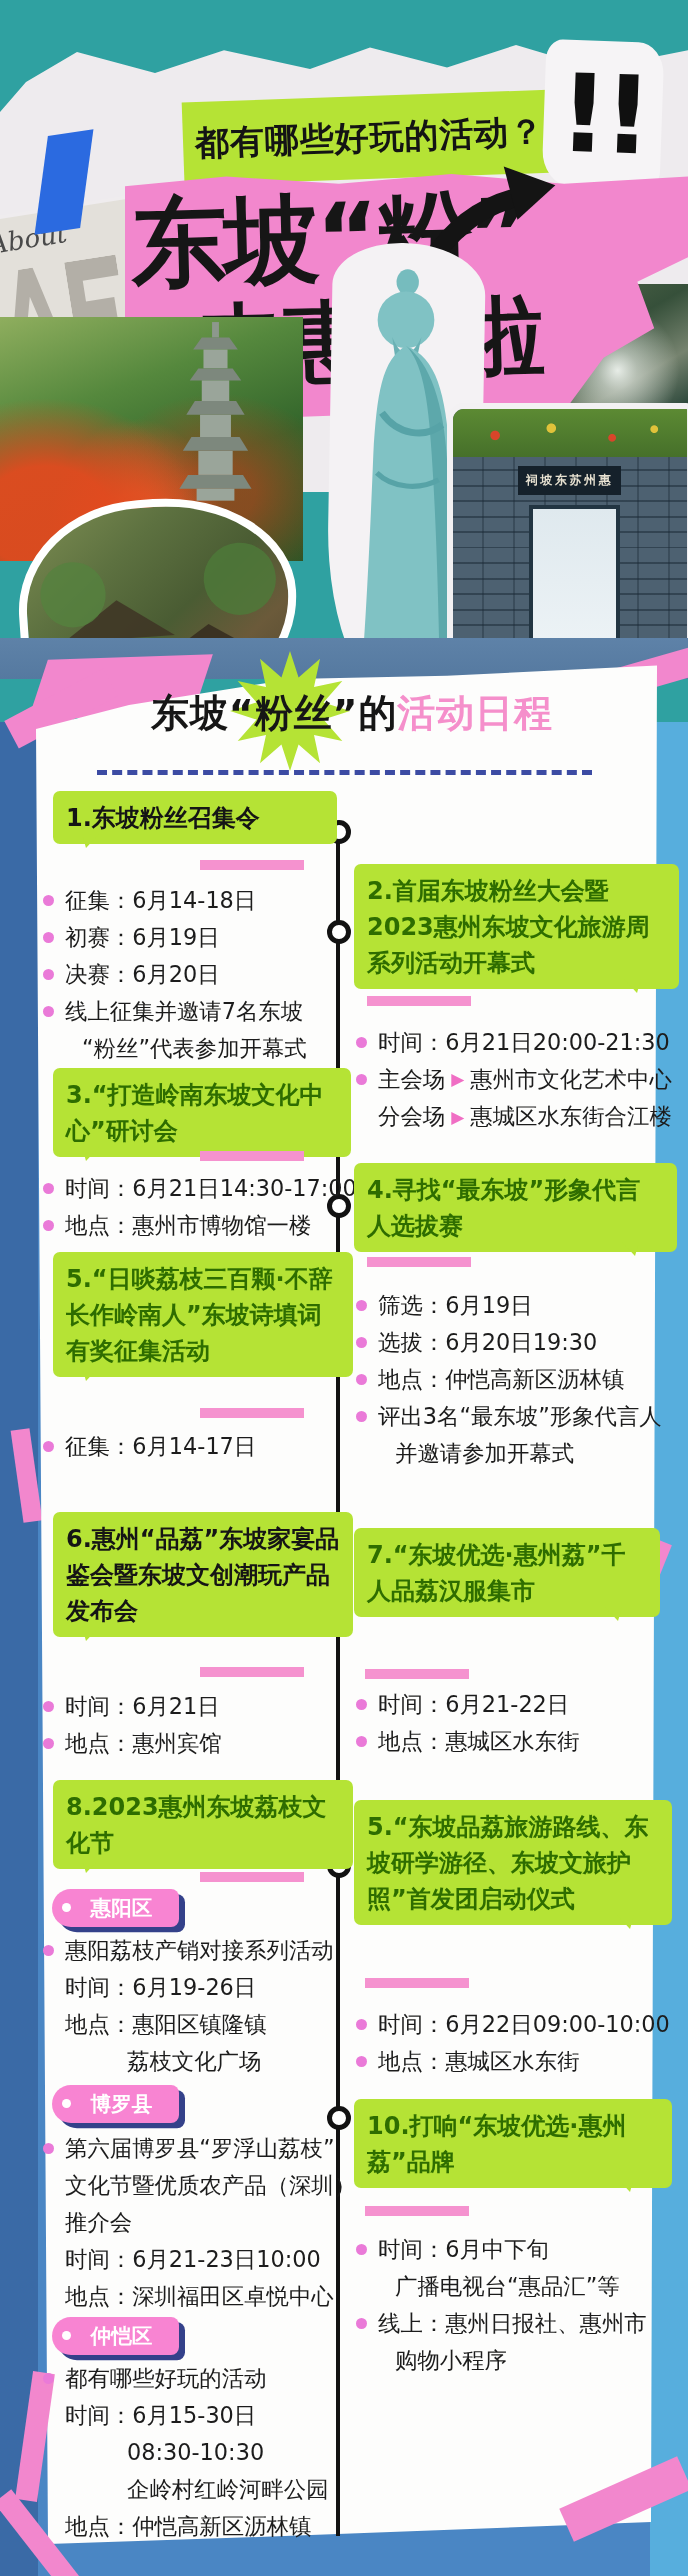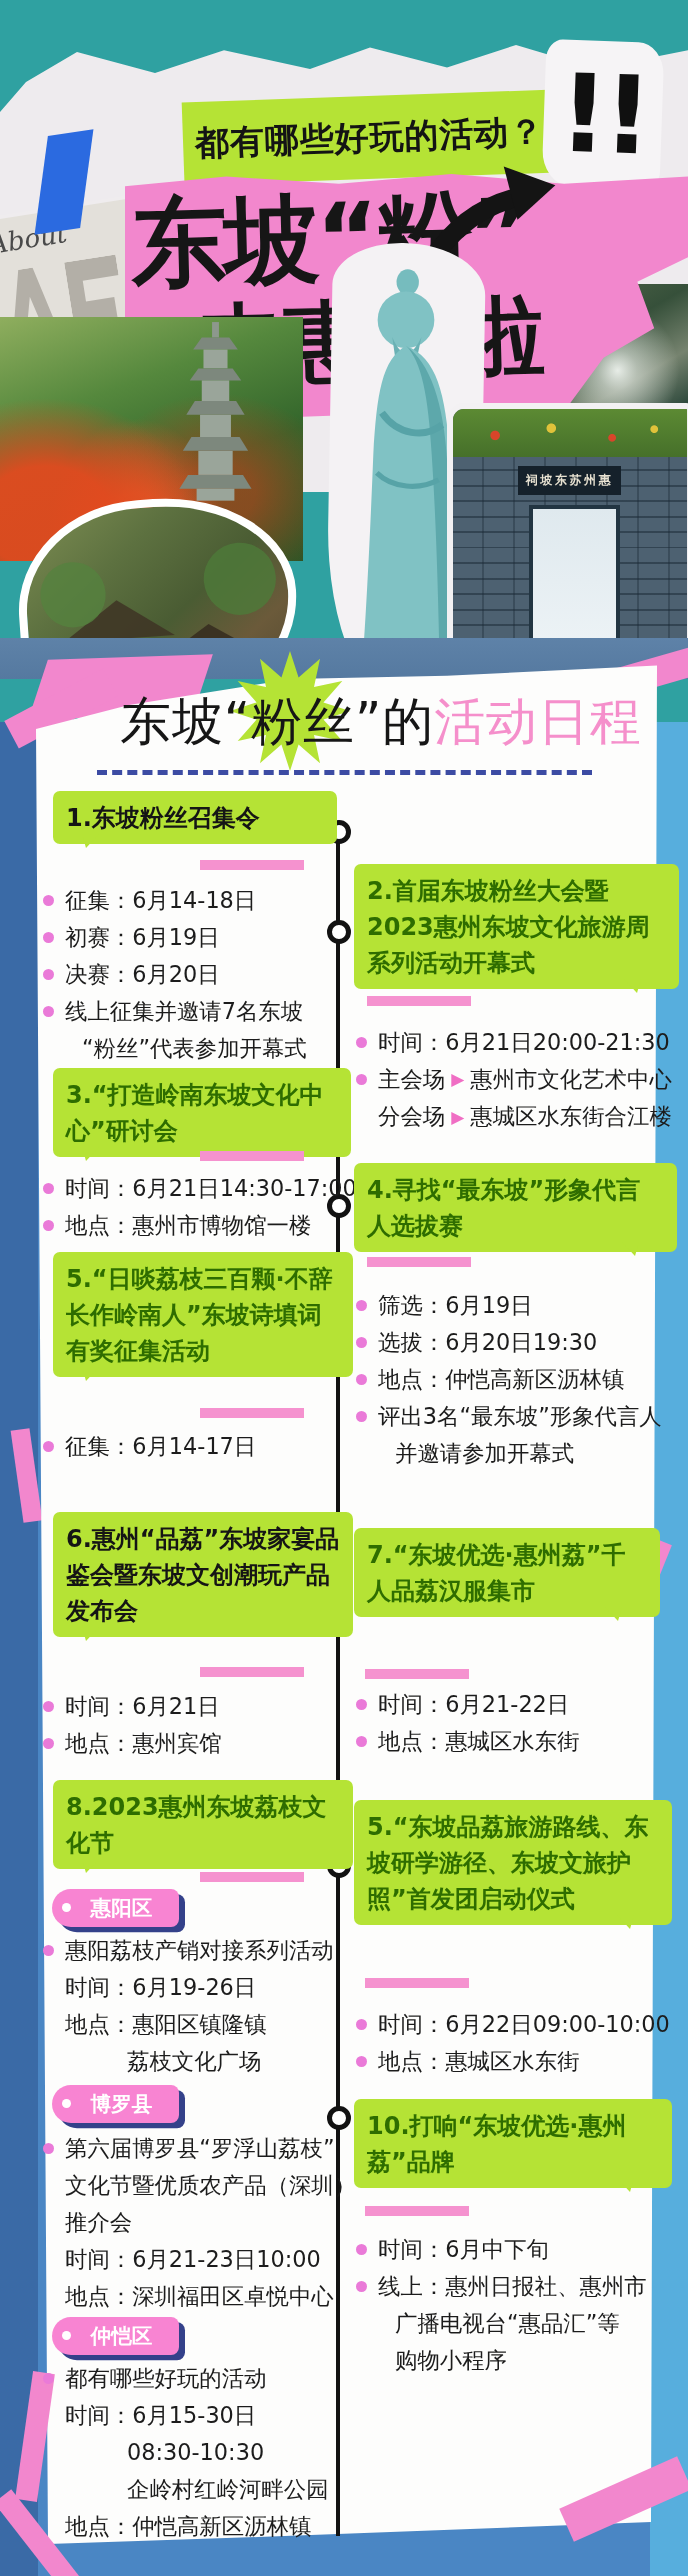--- a/index.html
+++ b/index.html
@@ -75,22 +75,22 @@
   
   .bg-main{left:0;top:722px;width:688px;height:1854px;background:#4a86c4}
   .bg-left{left:0;top:722px;width:38px;height:1854px;background:#3a6aa6}
   .bg-right{left:650px;top:722px;width:38px;height:1854px;background:#57aedd}
   .deco{background:#f287cd}
 
   .card{left:0;top:662px;width:688px;height:1914px;background:#fdfdfc;
     clip-path:polygon(36px 67px,129px 43px,292px 17px,447px 13.8px,657px 3.4px,651px 1860px,258px 1875px,48px 1882px)}
 
   
-  .sched-title{left:120px;top:688px;width:464px;margin:0;text-align:center;font-size:51px;
-    font-weight:400;color:#161616;letter-spacing:0.9px;white-space:nowrap}
+  .sched-title{left:120px;top:688px;width:464px;margin:0;text-align:center;font-size:38px;
+    font-weight:700;color:#161616;letter-spacing:0.9px;white-space:nowrap}
   .sched-title .pk{color:#f58fcb}
   .star-svg{left:230px;top:651px;width:120px;height:120px}
   .dashes{left:97px;top:770px;width:495px;height:0;border-top:5.2px dashed #3c4ba3}
   .tl-line{left:336px;top:833px;width:4.3px;height:1703px;background:#121212}
   .node{position:absolute;left:327px;width:13.8px;height:13.8px;border:5.2px solid #121212;border-radius:50%;background:#fff}
 
   .ebox{position:absolute;background:#b5e335;border-radius:6.9px;padding:8.6px 13px;
     font-weight:900;font-size:24px;line-height:36px;color:#2e6d00}
   .ebox.dark{color:#151515}
   .lbox::after,.rbox::after{content:"";position:absolute;bottom:-13px;width:0;height:0;
@@ -312,19 +312,19 @@
   <div class="ul" style="left:365px;top:1978px"></div>
   <div class="det" style="left:354px;top:2006px;width:318px">
     <div class="row"><span class="b"></span><span>时间：6月22日09:00-10:00</span></div>
     <div class="row"><span class="b"></span><span>地点：惠城区水东街</span></div>
   </div>
 
   <div class="ebox rbox abs" style="left:354px;top:2099px;width:292px">10.打响“东坡优选·惠州荔”品牌</div>
   <div class="ul" style="left:365px;top:2206px"></div>
   <div class="det" style="left:354px;top:2231px;width:318px">
     <div class="row"><span class="b"></span><span>时间：6月中下旬</span></div>
+    <div class="row cm"><span>广播电视台“惠品汇”等</span></div>
     <div class="row"><span class="b"></span><span>线上：惠州日报社、惠州市</span></div>
-    <div class="row cm"><span>广播电视台“惠品汇”等</span></div>
     <div class="row cm"><span>购物小程序</span></div>
   </div>
 
 </div>
 
 
 </body></html>

